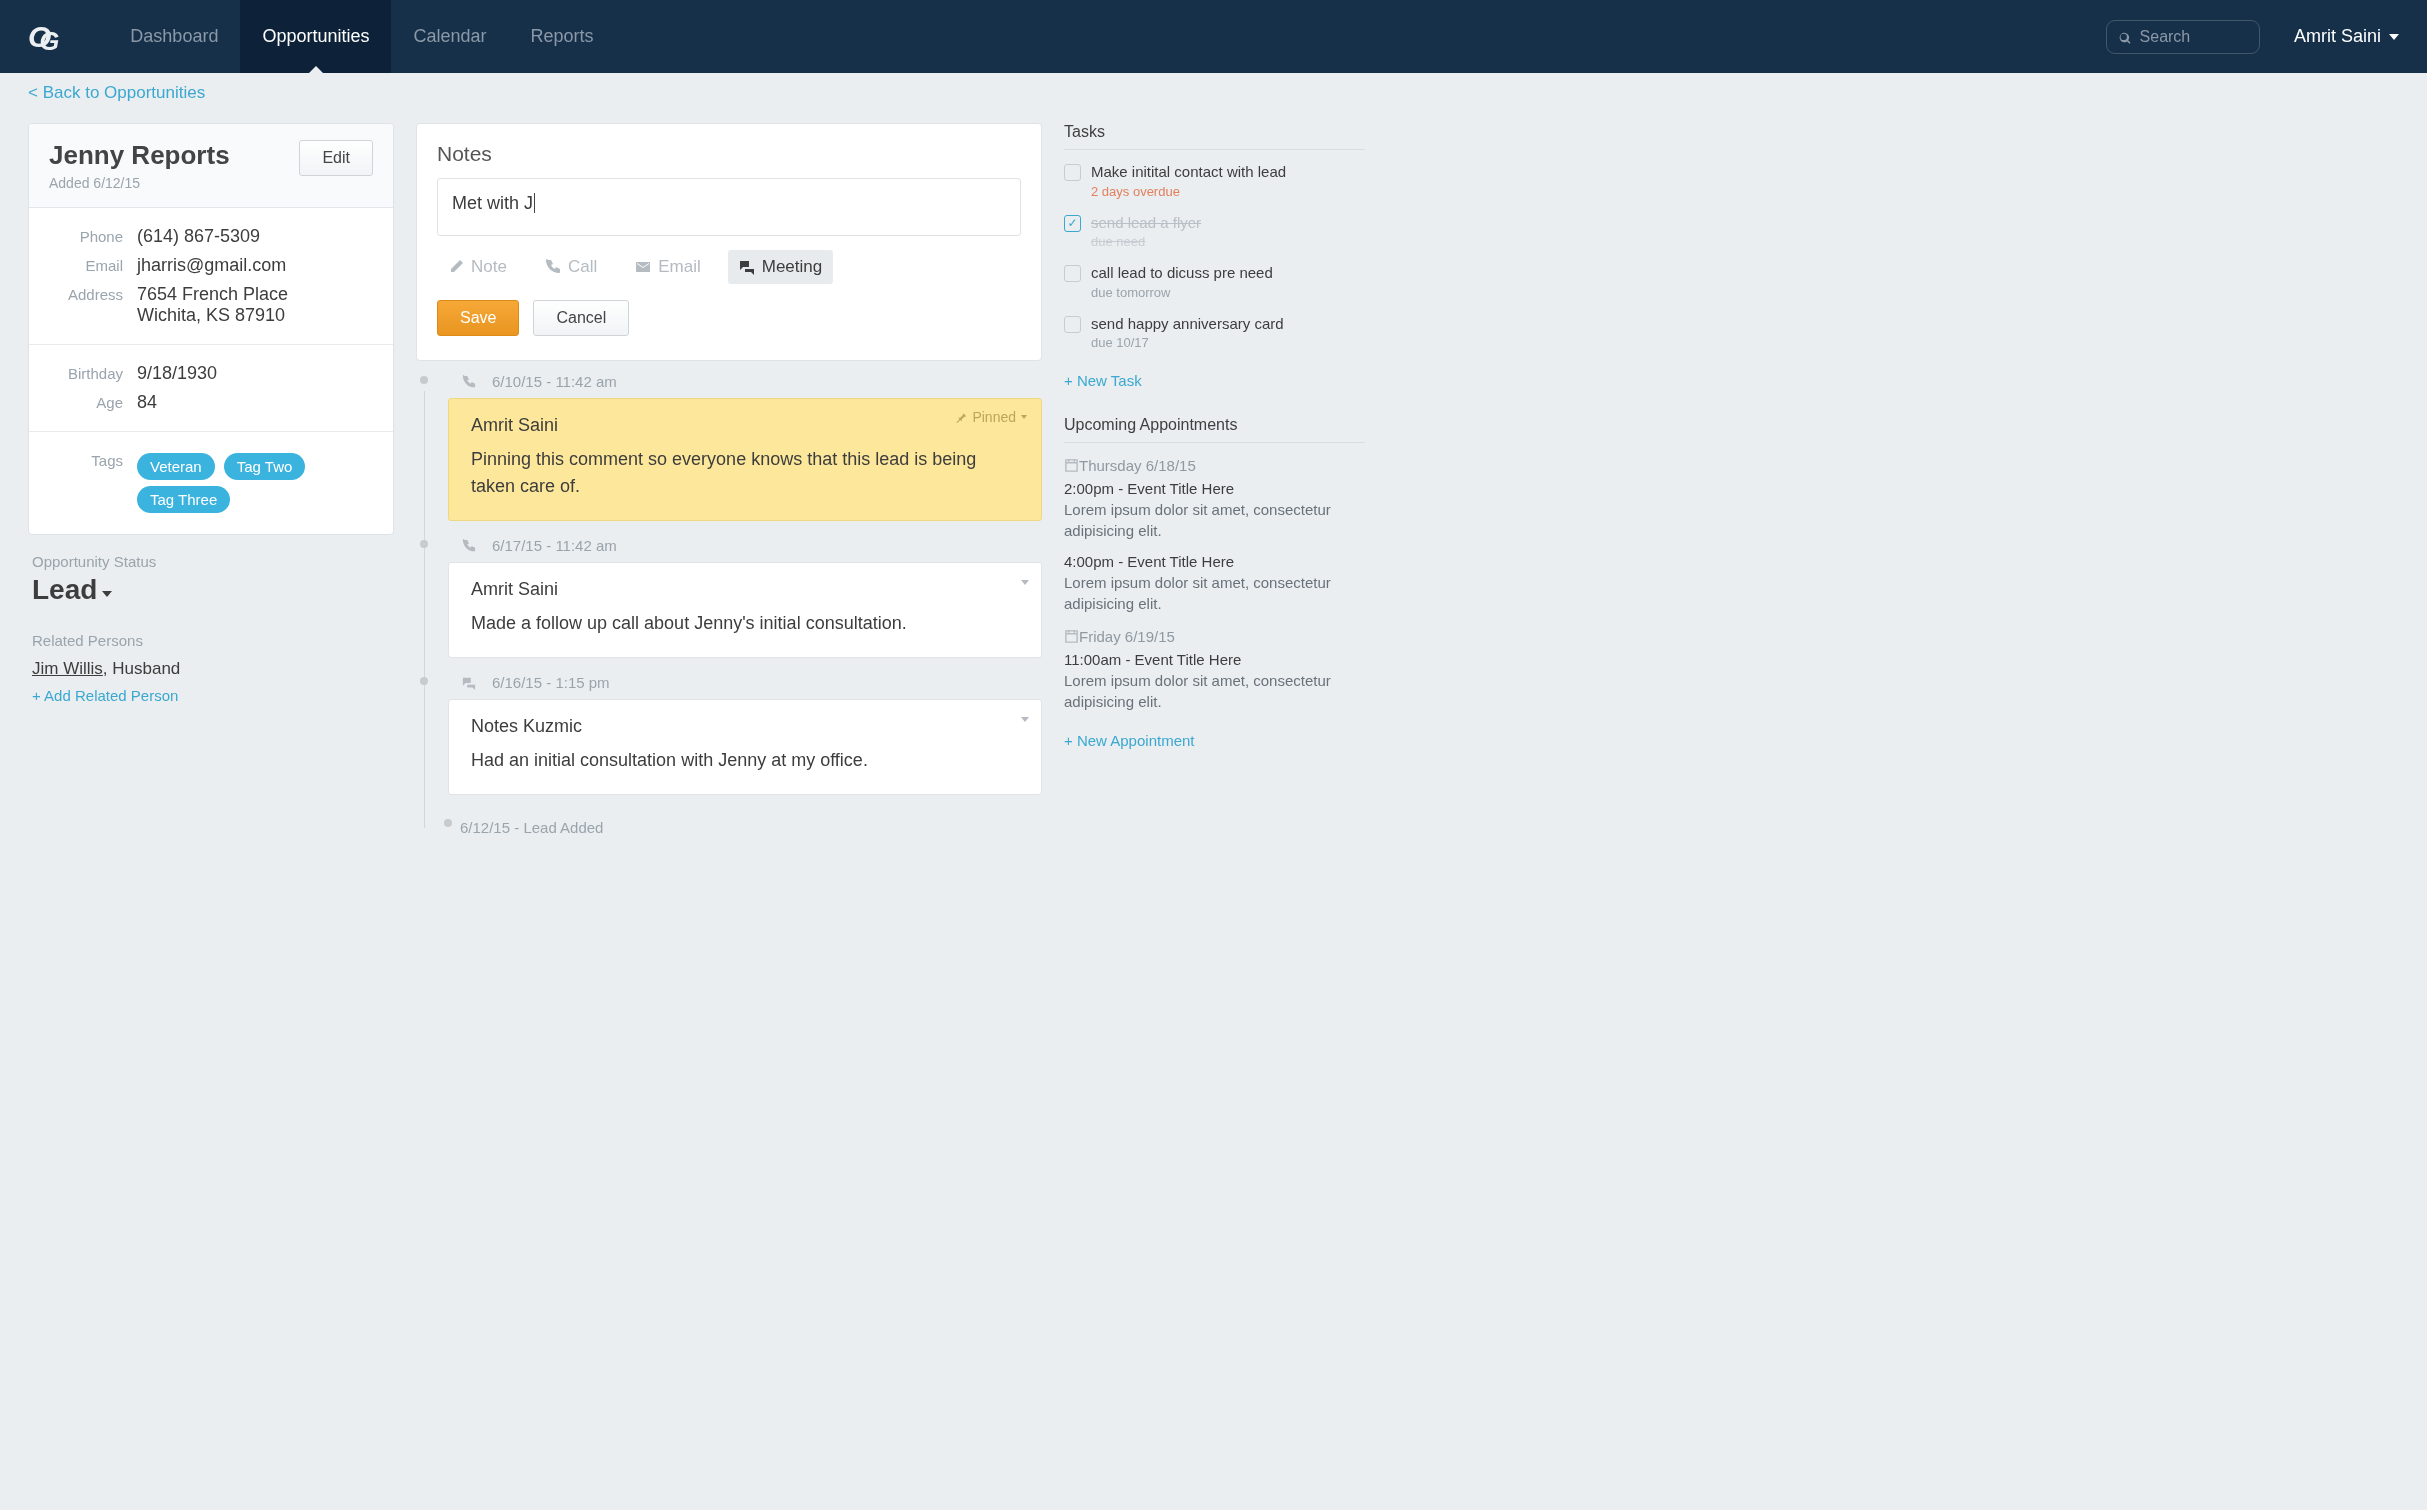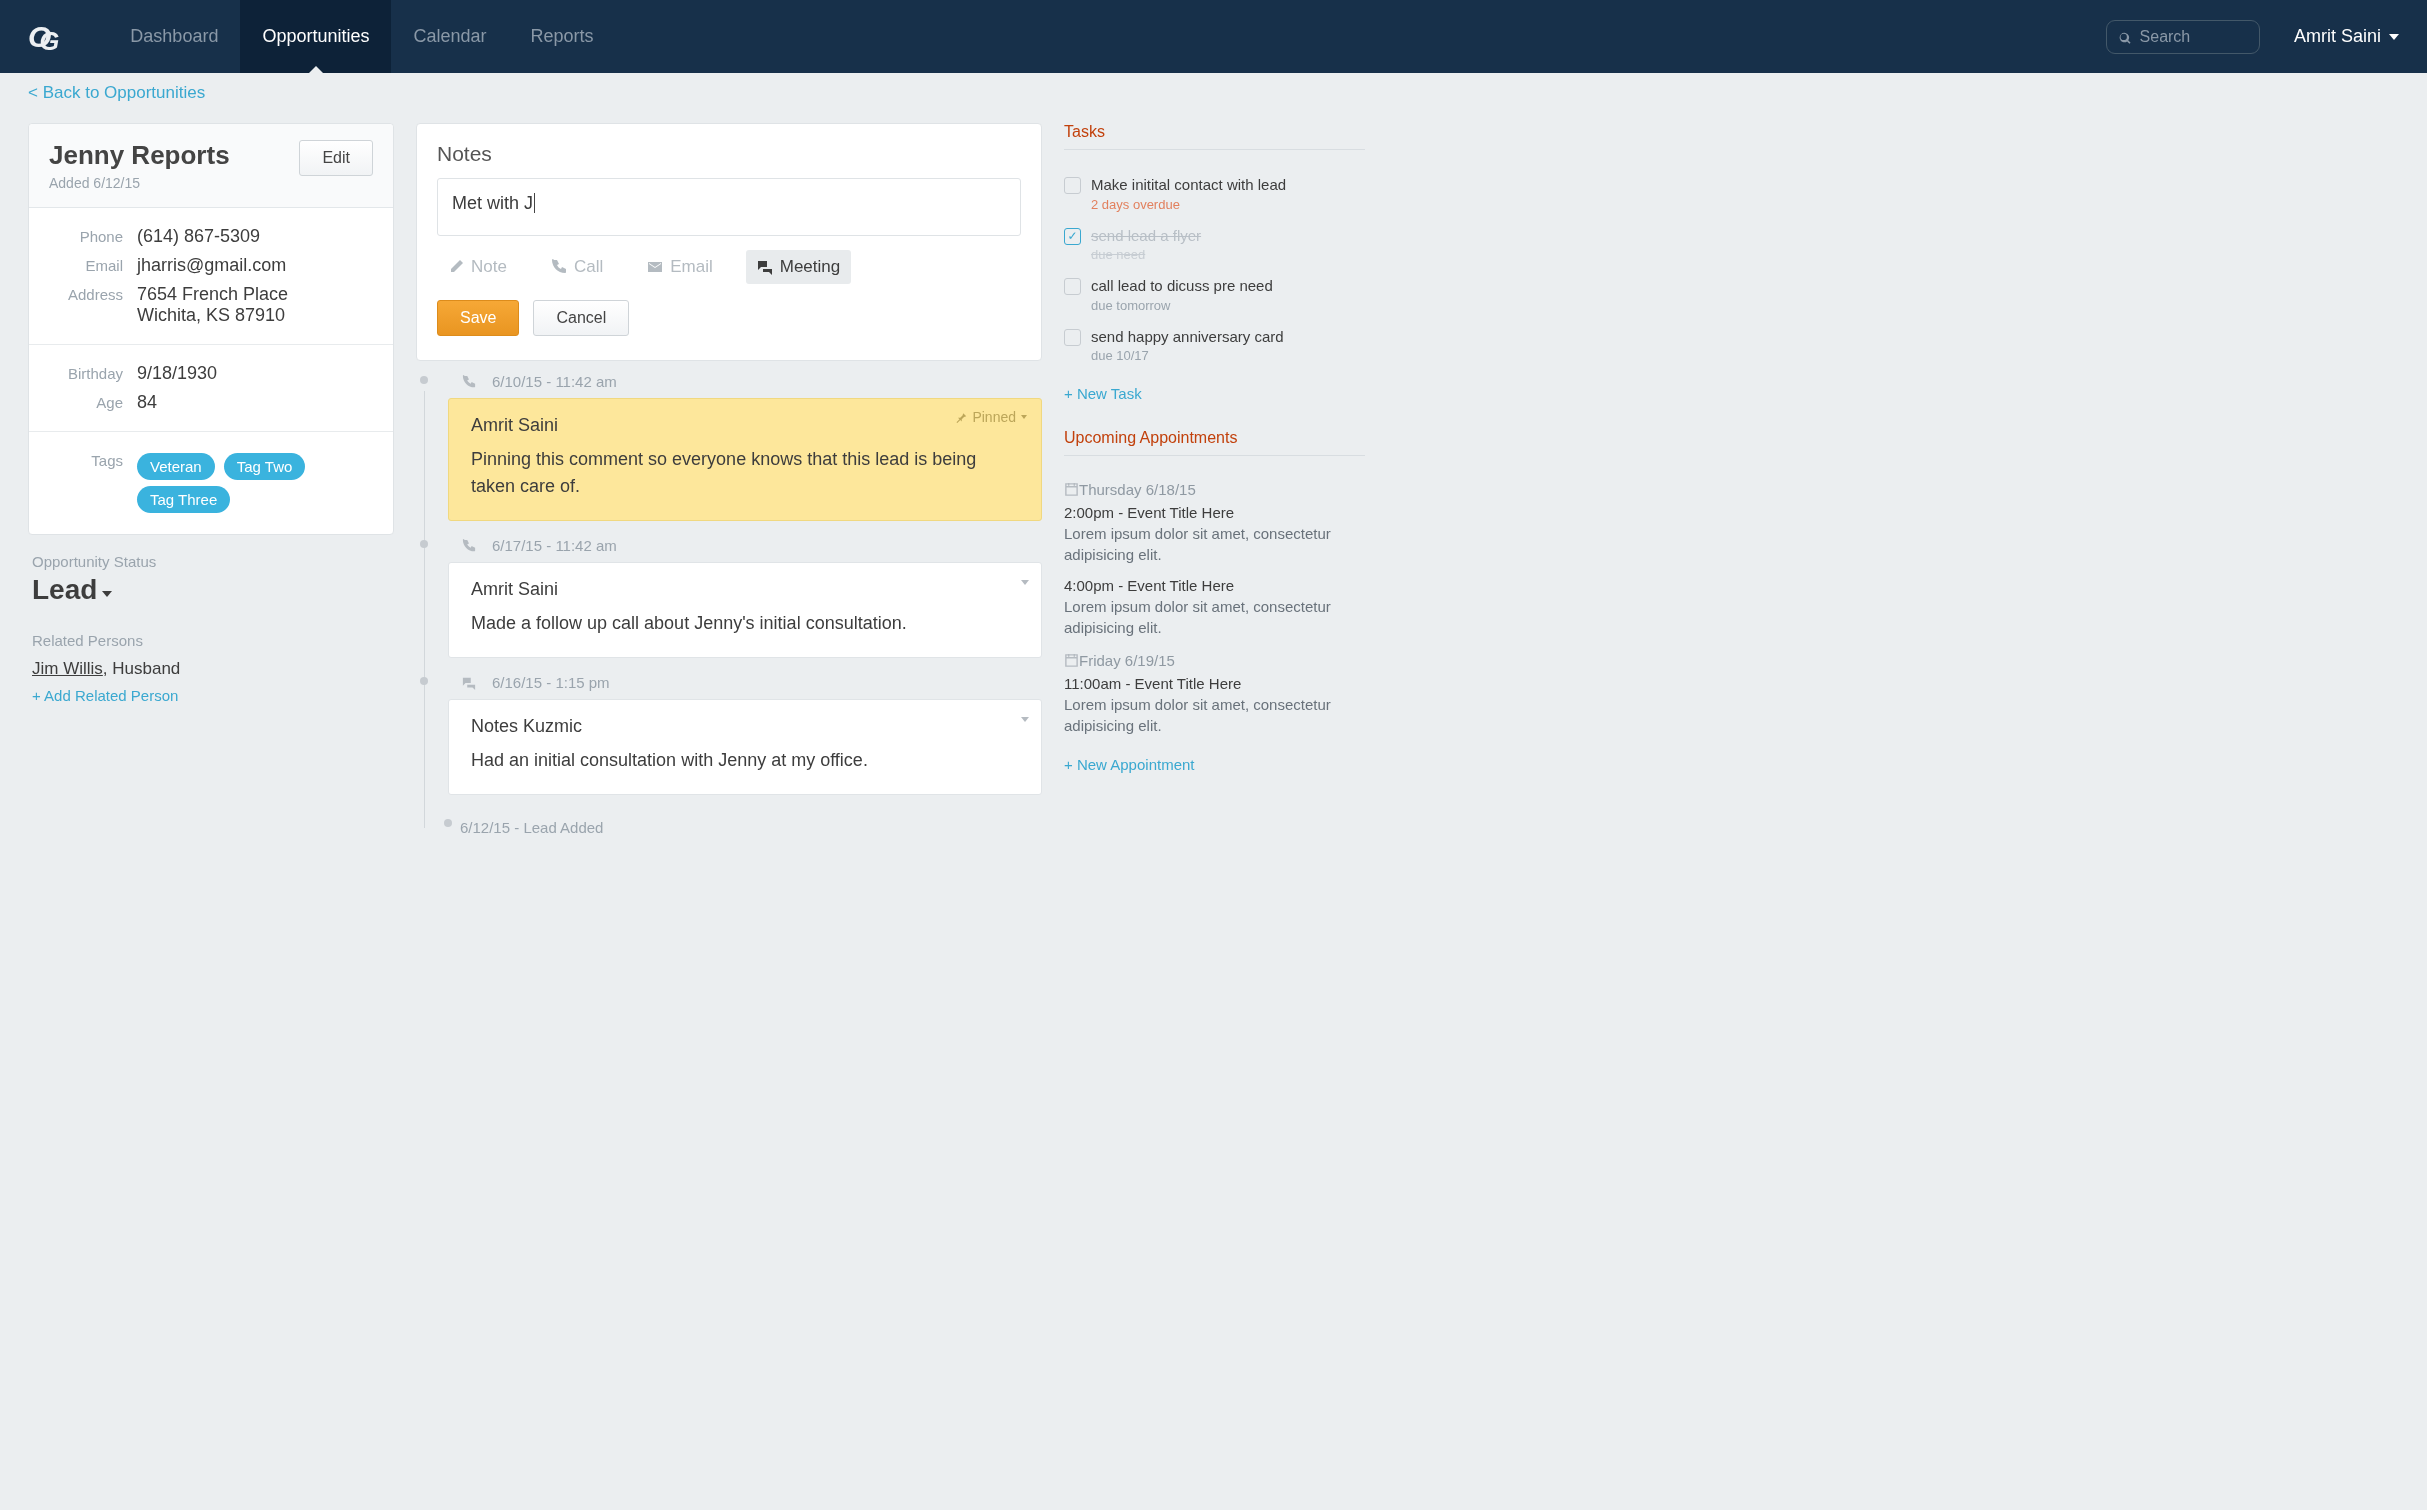--- a/index.html
+++ b/index.html
@@ -39,39 +39,39 @@
 .status-value{font-size:28px;font-weight:600;color:#3d3d3d;display:flex;align-items:center}
 .status-value .caret{font-size:13px;margin-left:5px;margin-top:7px}
 .related-block{padding:8px 4px}
 .related-title{font-size:15px;color:#9aa4ad;margin-bottom:10px}
 .related-person a{color:#3d3d3d;text-decoration:underline;font-size:17px}
 .related-person span.rel{font-size:17px;color:#3d3d3d}
 .link-add{color:#3aa8d0;font-size:15px;display:inline-block;margin-top:8px;text-decoration:none}
 .notes-card{padding:18px 20px 24px}
 .notes-title{font-size:21px;color:#555;margin-bottom:12px}
 .note-input{width:100%;border:1px solid #dfe3e6;border-radius:3px;padding:14px 14px;font-size:18px;color:#3d3d3d;outline:none;resize:none;font-family:inherit;min-height:58px}
-.note-type-row{display:flex;gap:22px;margin-top:14px;align-items:center}
+.note-type-row{display:flex;gap:16px;margin-top:14px;align-items:center}
 .type-btn{display:flex;align-items:center;gap:7px;color:#b4bbc1;font-size:17px;padding:7px 11px;border-radius:3px;cursor:pointer}
 .type-btn.sel{background:#e8ebed;color:#3d3d3d}
 .type-btn svg{width:16px;height:16px}
 .note-actions{display:flex;gap:14px;margin-top:16px}
 .timeline{margin-top:12px;position:relative;padding-left:22px}
 .timeline::before{content:"";position:absolute;left:8px;top:18px;bottom:8px;width:1px;background:#d2d7db}
 .tl-item{position:relative;margin-top:6px;padding-bottom:10px}
 .tl-dot{position:absolute;left:-18px;top:3px;width:8px;height:8px;border-radius:50%;background:#c6cbd0}
 .tl-meta{display:flex;align-items:center;gap:16px;color:#9aa4ad;font-size:15px;margin:4px 0 8px 24px}
 .tl-meta svg{width:14px;height:14px;fill:#b5bbc1}
 .tl-card{background:#fff;border:1px solid #e0e4e7;border-radius:3px;padding:16px 22px 20px;position:relative;margin-left:10px}
 .tl-card.pinned{background:#fde79b;border-color:#f0d880}
 .tl-author{font-size:18px;color:#3d3d3d;margin-bottom:10px}
 .tl-body{font-size:18px;color:#3d3d3d;line-height:1.5}
 .tl-pin{position:absolute;top:10px;right:14px;color:#bca659;font-size:14px;display:flex;align-items:center;gap:5px}
 .tl-menu{position:absolute;top:8px;right:12px;color:#b5bbc1;cursor:pointer}
 .tl-end{color:#9aa4ad;font-size:15px;margin:14px 0 0 24px;display:flex;align-items:flex-start;gap:8px}
-.side-title{font-size:16px;color:#c2410c;border-bottom:1px solid #d8dde1;padding-bottom:8px;margin-bottom:25px}
+.side-title{font-size:16px;color:#404040;border-bottom:1px solid #d8dde1;padding-bottom:8px;margin-bottom:12px}
 .task{display:flex;align-items:flex-start;gap:10px;margin-bottom:14px}
 .task-check{width:17px;height:17px;border:1px solid #c7ccd1;border-radius:3px;flex-shrink:0;margin-top:2px;display:flex;align-items:center;justify-content:center;font-size:12px}
 .task-check.checked{border-color:#3aa8d0;color:#3aa8d0}
 .task-body{flex:1}
 .task-title{font-size:15px;color:#3d3d3d;line-height:1.3}
 .task-title.done{color:#b8bfc6;text-decoration:line-through}
 .task-sub{font-size:13px;color:#9aa4ad;margin-top:2px}
 .task-sub.overdue{color:#e2805e}
 .appt-date{display:flex;align-items:center;gap:0;color:#8f99a2;font-size:15px;margin:14px 0 6px}
 .appt-date svg{width:15px;height:15px;fill:#b5bbc1}

